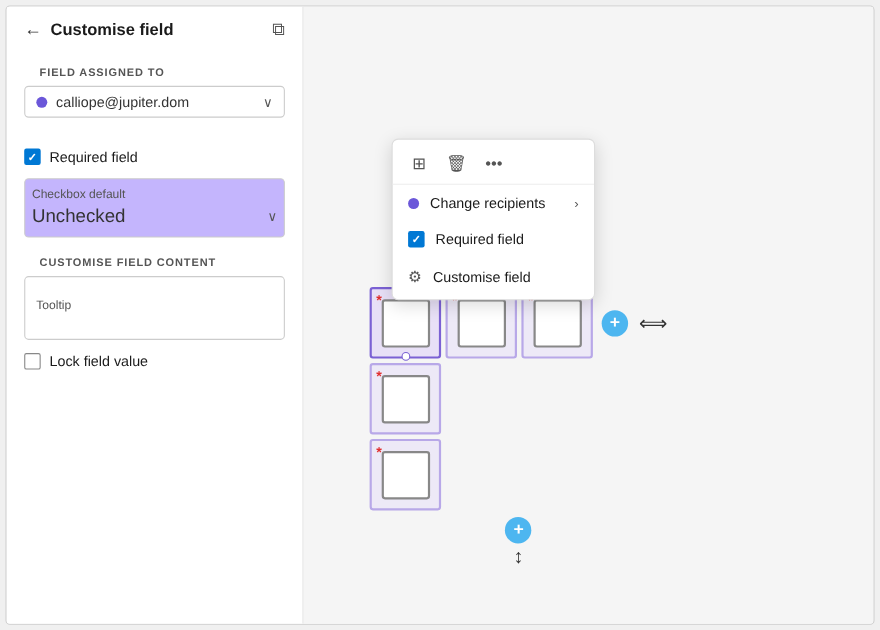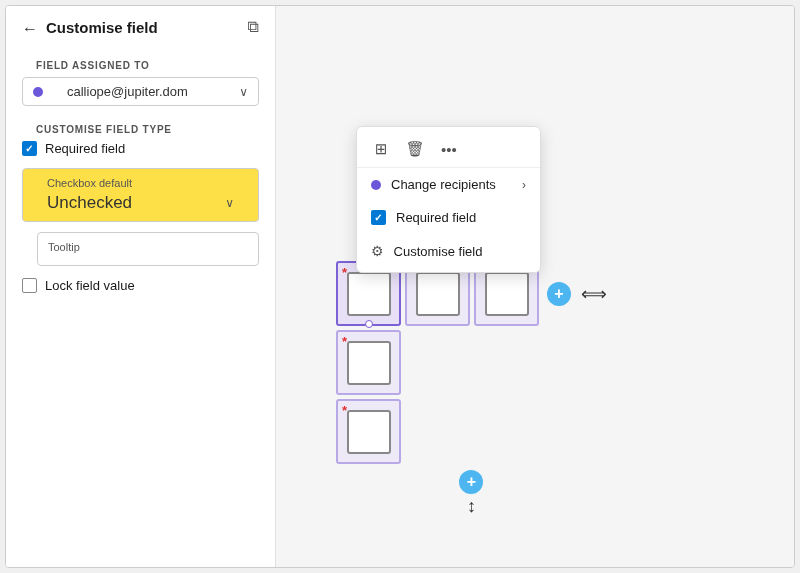--- a/index.html
+++ b/index.html
@@ -66,22 +66,21 @@
       padding-left: 14px;
     }
     .dropdown-field {
       display: flex;
       align-items: center;
       border: 1px solid #ccc;
       border-radius: 4px;
       padding: 6px 10px;
       background: #fff;
       cursor: pointer;
-      margin-bottom: 10px;
-      gap: 16px;
+      margin-bottom: 28px;
     }
     .dropdown-dot {
       width: 10px;
       height: 10px;
       border-radius: 50%;
       background: #6b57d9;
       margin-right: 8px;
       flex-shrink: 0;
     }
     .dropdown-text {
@@ -115,23 +114,23 @@
       font-size: 10px;
       font-weight: bold;
     }
     .checkbox-label {
       font-size: 13px;
       color: #1a1a1a;
     }
     .field-group {
       border: 1px solid #ccc;
       border-radius: 4px;
-      padding: 8px 24px;
+      padding: 8px 6px;
       margin-bottom: 10px;
-      background: #fde047;
+      background: #c4b5fd;
     }
     .field-group-label {
       font-size: 11px;
       color: #555;
       margin-bottom: 4px;
     }
     .field-group-value {
       font-size: 17px;
       color: #333;
     }
@@ -142,23 +141,22 @@
     .field-group-select .field-group-value {
       flex: 1;
     }
     .field-group-chevron {
       font-size: 12px;
       color: #555;
     }
     .tooltip-field {
       border: 1px solid #ccc;
       border-radius: 4px;
-      padding: 8px 10px;
+      padding: 20px 10px;
       margin-bottom: 12px;
-      margin-left: 15px;
     }
     .tooltip-label {
       font-size: 11px;
       color: #555;
       margin-bottom: 4px;
     }
     .tooltip-placeholder {
       font-size: 13px;
       color: #aaa;
     }
@@ -377,35 +375,35 @@
       <span class="copy-btn">⧉</span>
     </div>
 
     <div class="section-label">FIELD ASSIGNED TO</div>
     <div class="dropdown-field">
       <span class="dropdown-dot"></span>
       <span class="dropdown-text">calliope@jupiter.dom</span>
       <span class="dropdown-chevron">∨</span>
     </div>
 
-    <div class="section-label">CUSTOMISE FIELD TYPE</div>
     <div class="checkbox-row">
       <div class="checkbox-blue"></div>
       <span class="checkbox-label">Required field</span>
     </div>
 
     <div class="field-group">
       <div class="field-group-label">Checkbox default</div>
       <div class="field-group-select">
         <span class="field-group-value">Unchecked</span>
         <span class="field-group-chevron">∨</span>
       </div>
     </div>
 
 
+    <div class="section-label">CUSTOMISE FIELD CONTENT</div>
     <div class="tooltip-field">
       <div class="tooltip-label">Tooltip</div>
     </div>
 
     <div class="lock-row">
       <div class="checkbox-empty"></div>
       <span class="checkbox-label">Lock field value</span>
     </div>
   </div>
 

